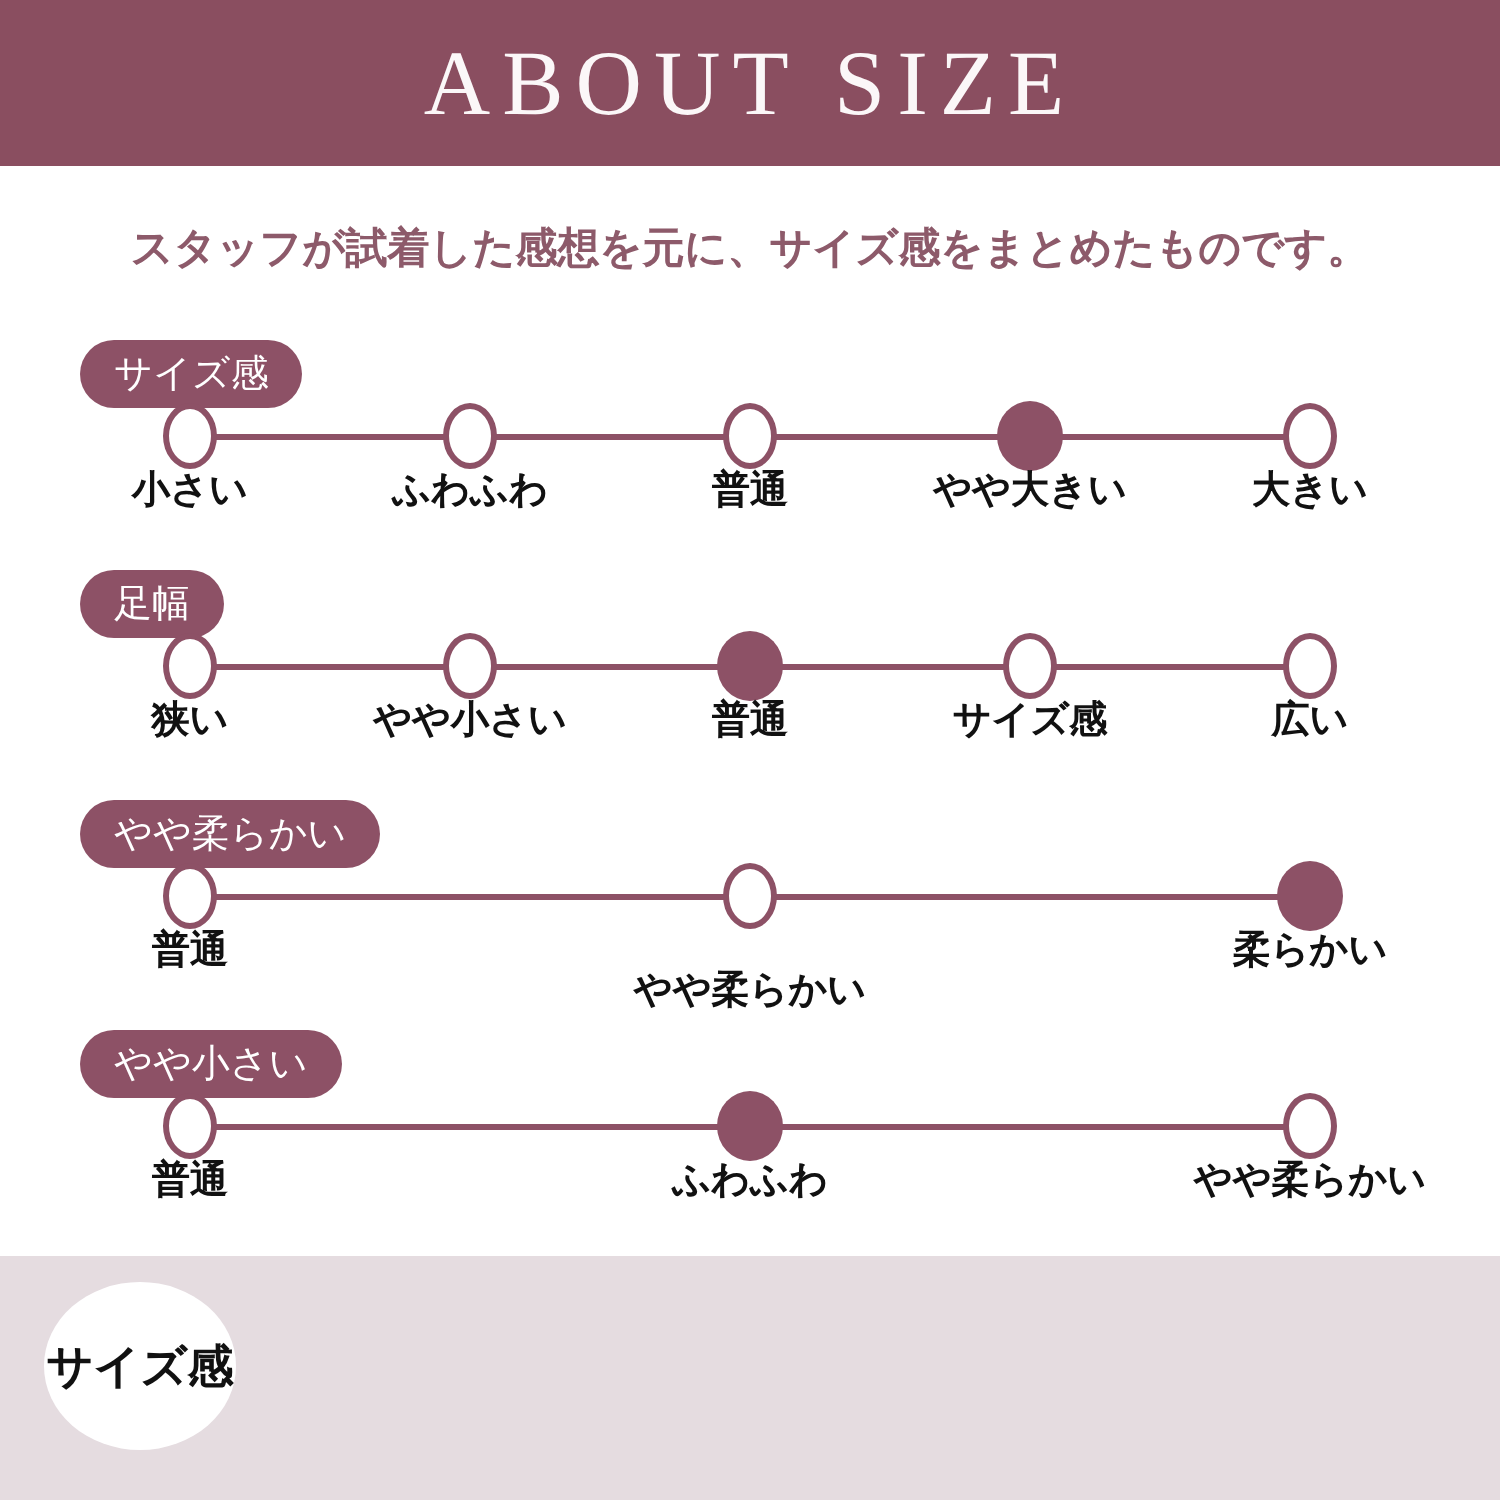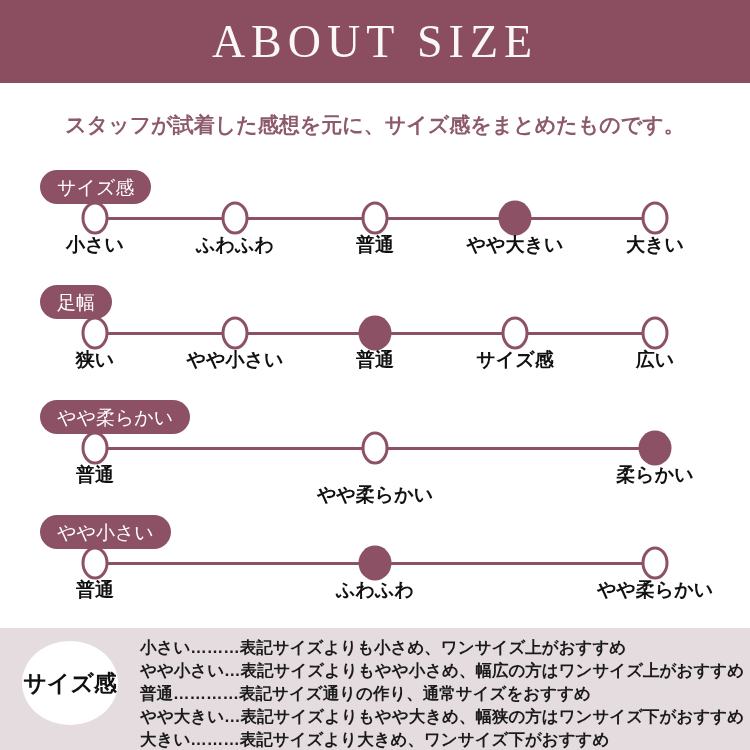--- a/index.html
+++ b/index.html
@@ -145,22 +145,15 @@
           <div class="dot" style="left: 100%;"></div>
           <div class="dot-label" style="left: 100%;">やや柔らかい</div>
         </div>
       </div>
     </div>
 
   <footer class="legend">
     <div class="legend-circle">
       <span>サイズ感</span>
     </div>
-    <div class="legend-lines" id="legend-lines">
-        <p class="legend-line">小さい………表記サイズよりも小さめ、ワンサイズ上がおすすめ</p>
-        <p class="legend-line">やや小さい…表記サイズよりもやや小さめ、幅広の方はワンサイズ上がおすすめ</p>
-        <p class="legend-line">普通…………表記サイズ通りの作り、通常サイズをおすすめ</p>
-        <p class="legend-line">やや大きい…表記サイズよりもやや大きめ、幅狭の方はワンサイズ下がおすすめ</p>
-        <p class="legend-line">大きい………表記サイズより大きめ、ワンサイズ下がおすすめ</p>
-      </div>
   </footer>
 
 </div>
 
 </body></html>

